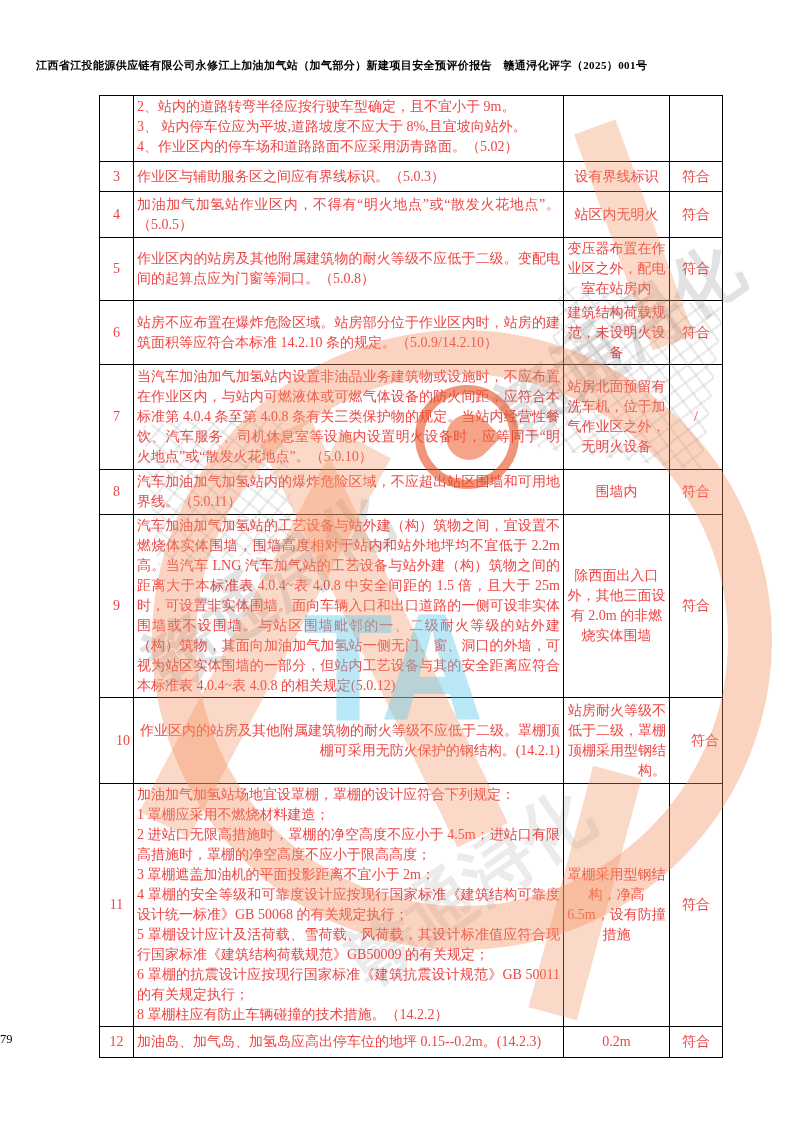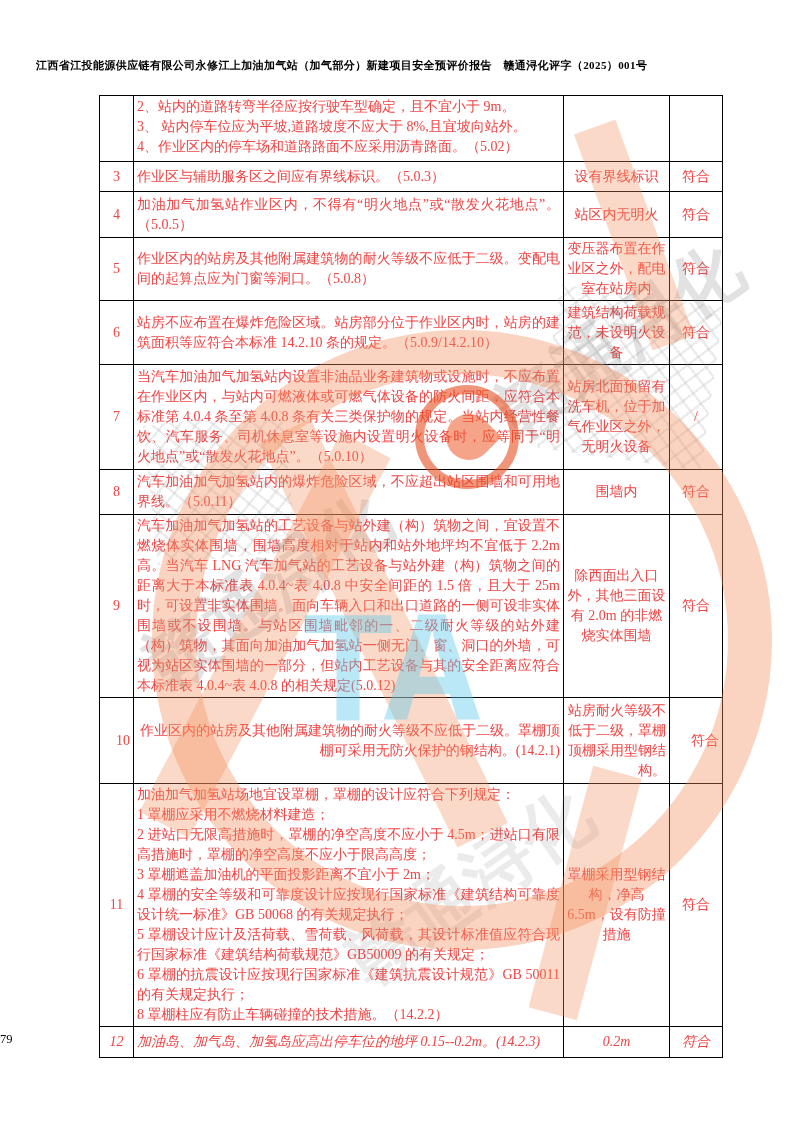--- a/index.html
+++ b/index.html
@@ -29,21 +29,21 @@
   tr.r0 td{height:63px;}  tr.r0 td.c-content{vertical-align:top;}
   tr.r1 td{height:27px;}
   tr.r2 td{height:43px;}
   tr.r3 td{height:59px;}
   tr.r4 td{height:61px;}
   tr.r5 td{height:102px;}
   tr.r6 td{height:42px;}
   tr.r7 td{height:180px;}
   tr.r8 td{height:83px;text-align:right;}
   tr.r9 td{height:237px;}
-  tr.r10 td{height:28px;font-style:italic;}
+  tr.r10 td{height:28px;}
   .doc-footer{
     position:absolute;top:1032px;left:0;right:16px;
     text-align:left;font-size:12.5px;color:#000;font-weight:normal;
   }
   
   .watermark{position:absolute;inset:0;z-index:3;pointer-events:none;}
   .wm-ring{
     position:absolute;left:152px;top:330px;width:620px;height:620px;
     border:44px solid rgba(242,140,92,0.38);border-radius:50%;
     box-sizing:border-box;

